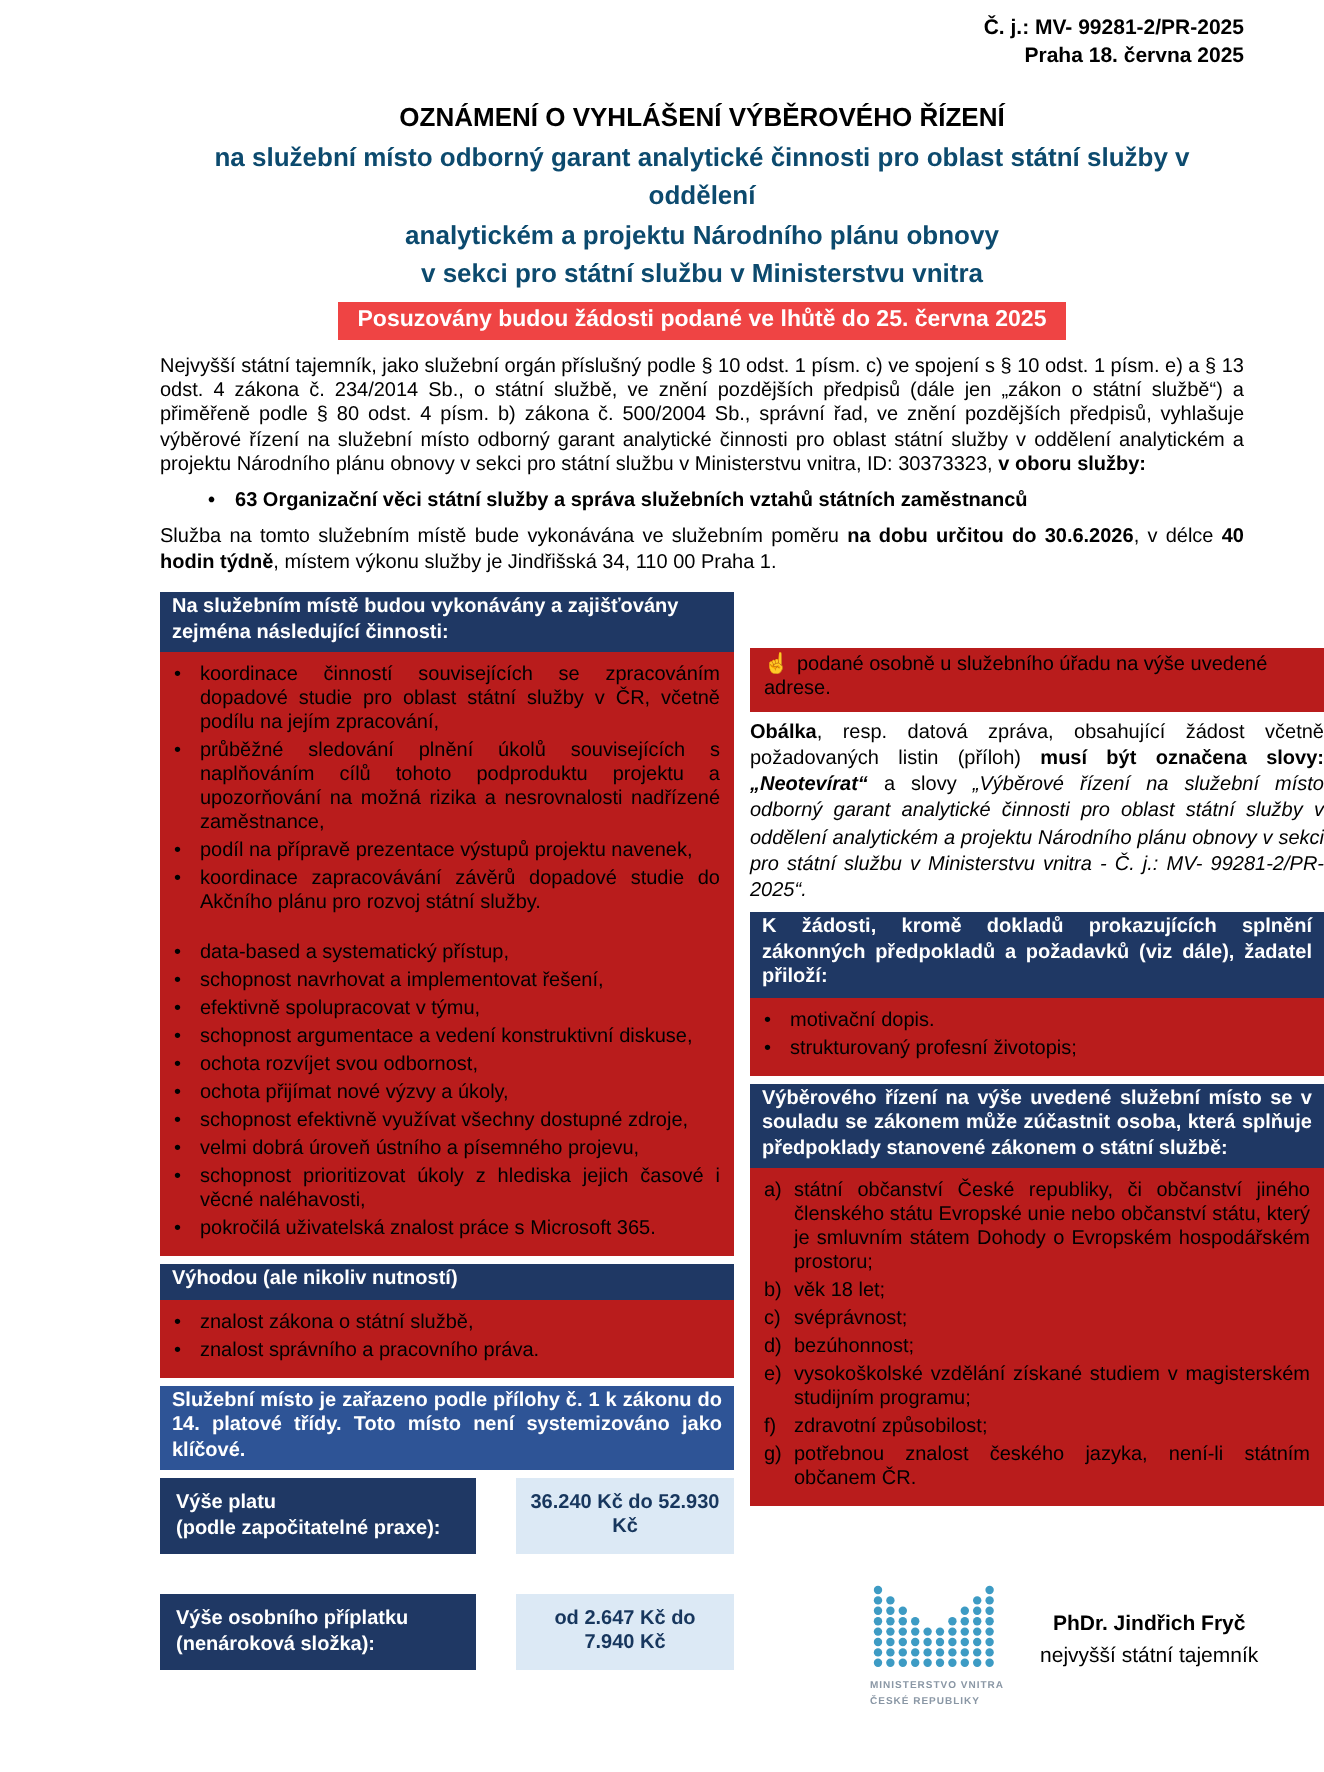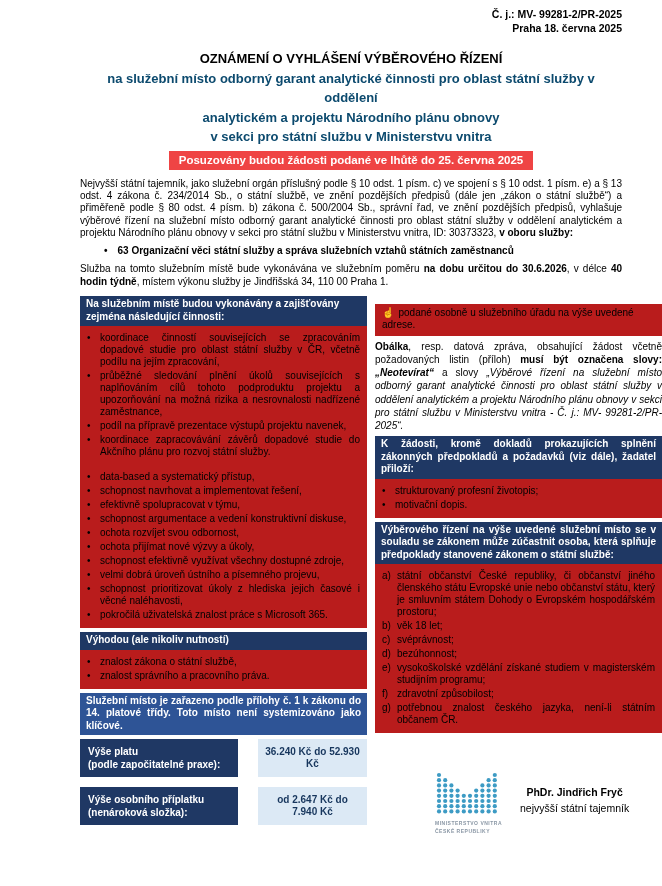--- a/index.html
+++ b/index.html
@@ -39,21 +39,21 @@
   ul.panel li, ol.panel li {
     padding-left:13px; text-indent:-13px; text-align:justify;
     margin:2px 0; line-height:1.2;
   }
   ul.panel li::before { content:"\2022"; display:inline-block; width:13px; text-indent:0; }
   ol.panel li .k { display:inline-block; width:13px; text-indent:0; }
   ol.panel li { padding-left:15px; text-indent:-15px; }
   ol.panel li .k { width:15px; }
   
   .stable { margin-top:4px; }
-  .trow { display:flex; gap:20px; margin-bottom:10px; }
+  .trow { display:flex; gap:20px; margin-bottom:20px; }
   .tlabel {
     background:#1F3864; color:#fff; font-weight:bold; width:158px; flex:0 0 158px;
     padding:6px 8px; line-height:1.3;
   }
   .tvalue {
     background:#DCE9F5; color:#17365D; font-weight:bold; flex:1;
     display:flex; align-items:center; justify-content:center; text-align:center;
     padding:4px 6px;
   }
   .micon { display:inline-block; font-style:normal; }
@@ -145,22 +145,22 @@
 
       </div>
 
       <div class="col">
         <div class="panel oneline"><span class="micon env">☝</span><span>podané osobně u služebního úřadu na výše uvedené adrese.</span></div>
 
         <p class="envnote"><span class="b">Obálka</span><span>, resp. datová zpráva, obsahující žádost včetně požadovaných listin (příloh) </span><span class="b">musí být označena slovy:</span><span> </span><span class="b i">„Neotevírat“</span><span> a slovy </span><span class="i">„Výběrové řízení na služební místo odborný garant analytické činnosti pro oblast státní služby v oddělení analytickém a projektu Národního plánu obnovy v sekci pro státní službu v Ministerstvu vnitra - Č. j.: MV- 99281-2/PR-2025“.</span></p>
 
         <div class="hdr just">K žádosti, kromě dokladů prokazujících splnění zákonných předpokladů a požadavků (viz dále), žadatel přiloží:</div>
         <ul class="panel">
+            <li>motivační dopis.</li>
             <li>strukturovaný profesní životopis;</li>
-            <li>motivační dopis.</li>
           </ul>
 
         <div class="hdr just">Výběrového řízení na výše uvedené služební místo se v souladu se zákonem může zúčastnit osoba, která splňuje předpoklady stanovené zákonem o státní službě:</div>
         <ol class="panel">
             <li><span class="k">a)</span>státní občanství České republiky, či občanství jiného členského státu Evropské unie nebo občanství státu, který je smluvním státem Dohody o Evropském hospodářském prostoru;</li>
             <li><span class="k">b)</span>věk 18 let;</li>
             <li><span class="k">c)</span>svéprávnost;</li>
             <li><span class="k">d)</span>bezúhonnost;</li>
             <li><span class="k">e)</span>vysokoškolské vzdělání získané studiem v magisterském studijním programu;</li>
             <li><span class="k">f)</span>zdravotní způsobilost;</li>

